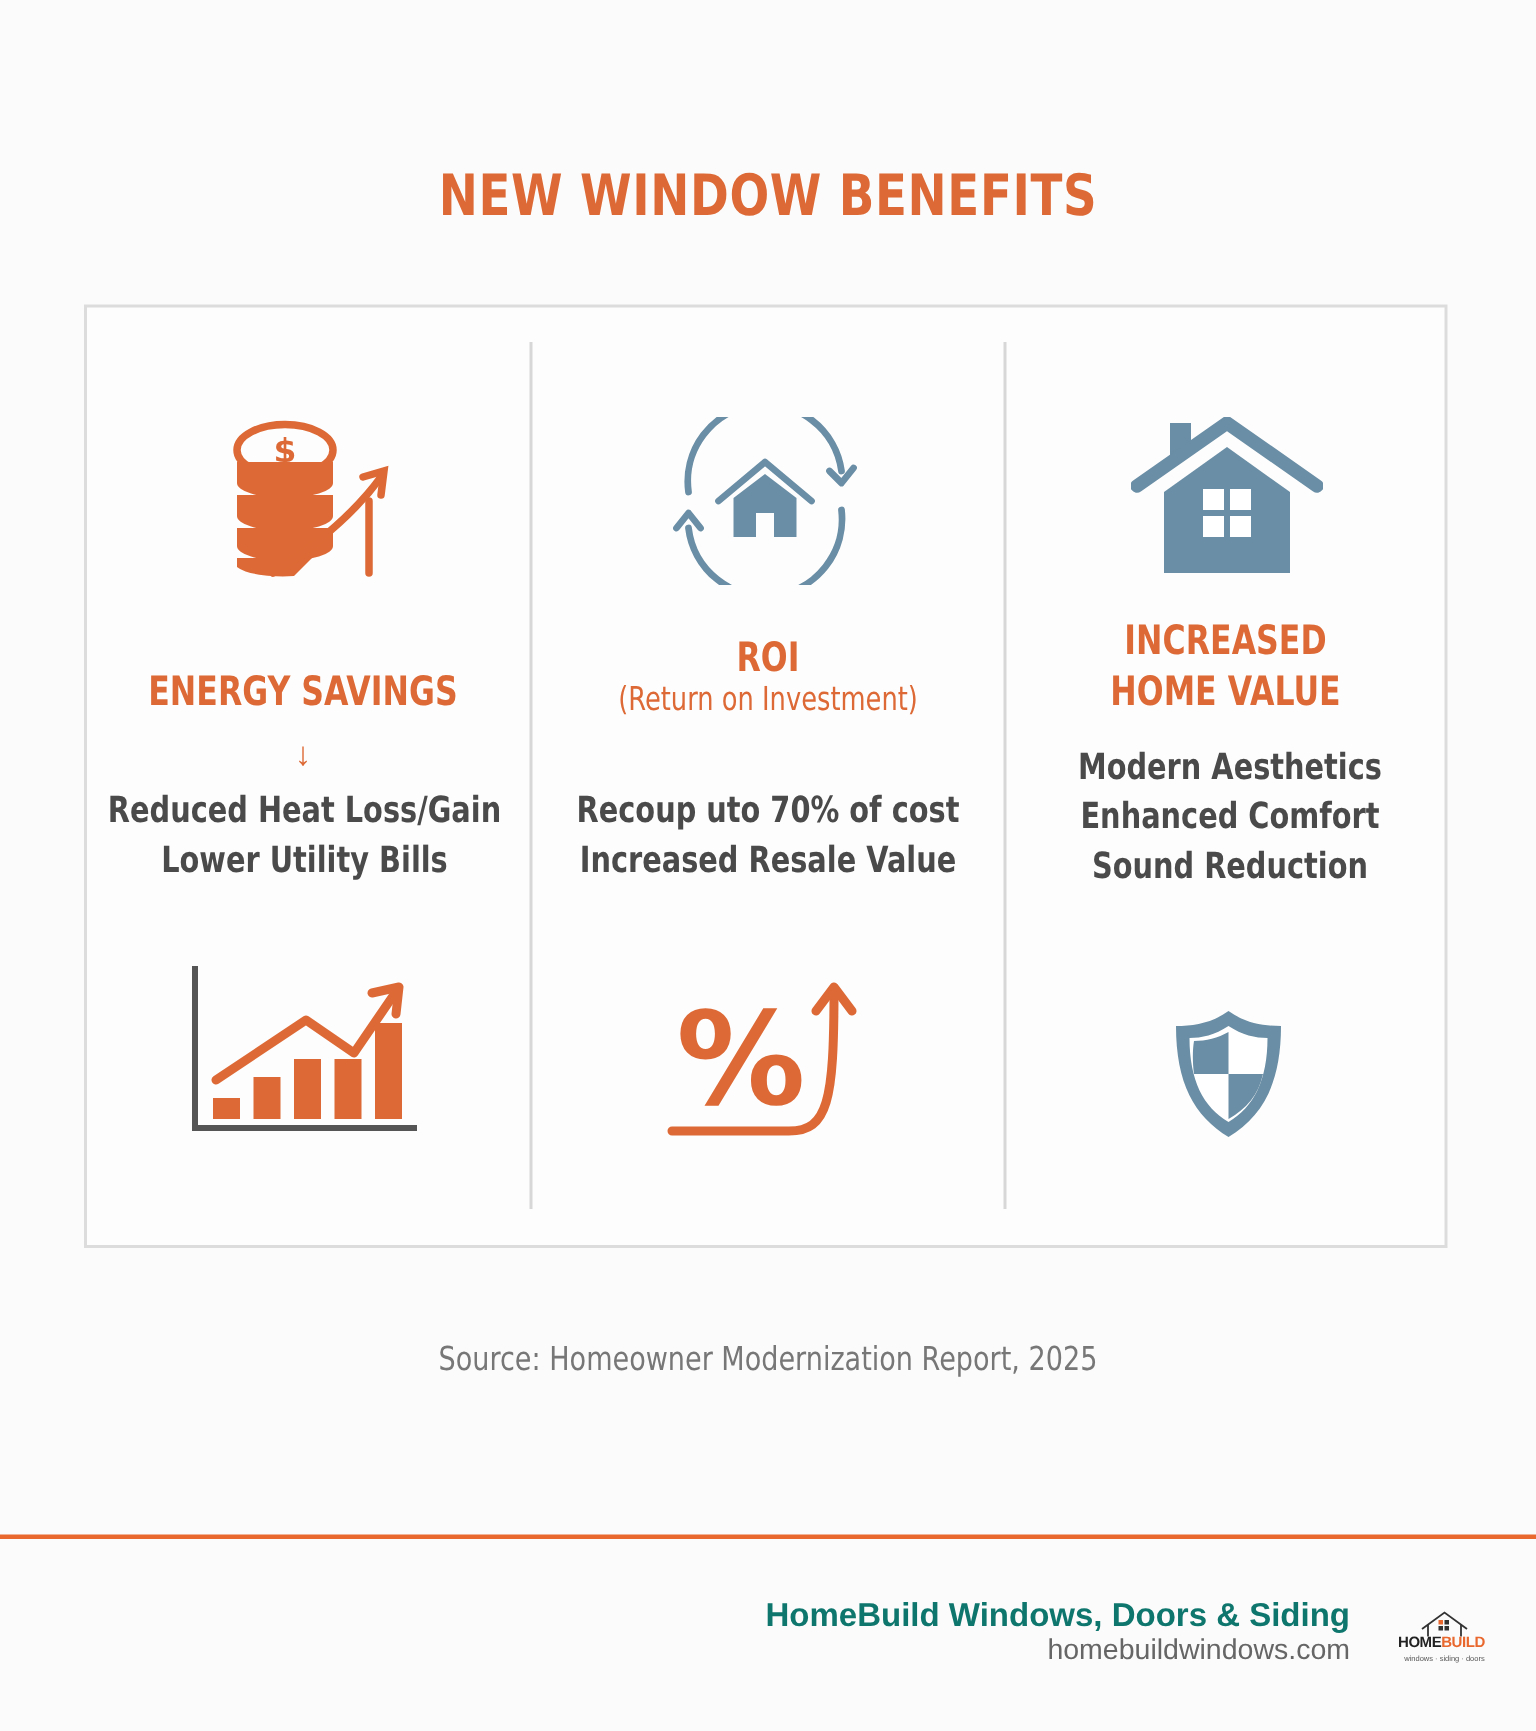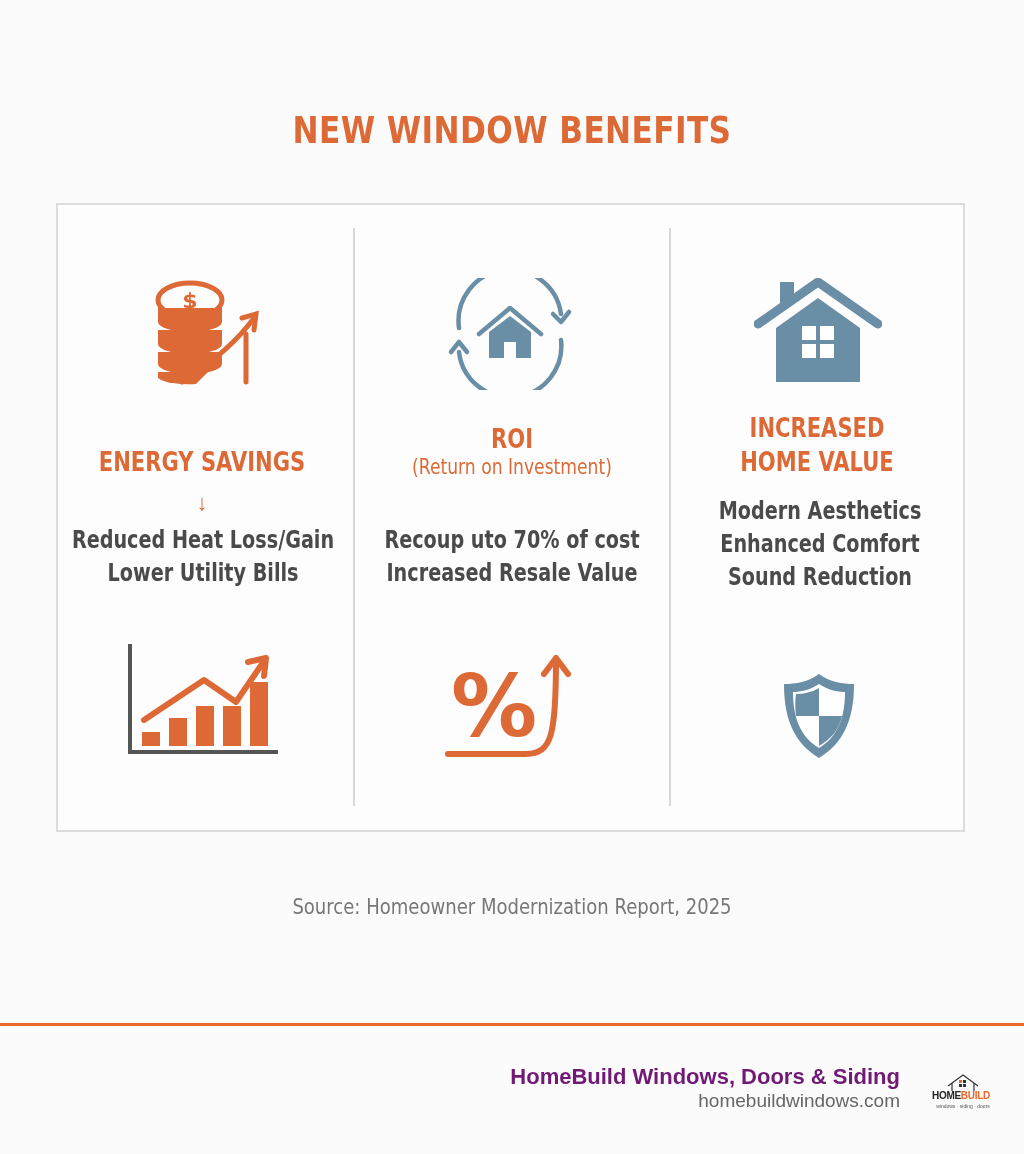--- a/index.html
+++ b/index.html
@@ -35,21 +35,21 @@
     line-height:33px; transform:scaleX(0.8);
   }
   .arrow-down { position:absolute; width:300px; text-align:center; color:#dd6a36; font-size:22px; }
   .source {
     position:absolute; left:0; top:894px; width:1024px; text-align:center;
     color:#777; font-family:"DejaVu Sans", sans-serif; font-size:22px; transform:scaleX(0.82);
   }
   .footer-line { position:absolute; left:0; top:1023px; width:1024px; height:3px; background:#e8682e; }
   .company {
     position:absolute; right:124px; top:1064px; text-align:center;
-    color:#701a75; font-weight:bold; font-size:22px;
+    color:#0f766e; font-weight:bold; font-size:22px;
   }
   .website {
     position:absolute; right:124px; top:1090px; text-align:right;
     color:#666; font-size:19px;margin-left:40px;
   }
   .logo { position:absolute; left:932px; top:1072px; width:62px; height:42px; }
   .logo-text { position:absolute; left:0; top:18px; width:62px; font-size:10px; font-weight:bold; color:#222; letter-spacing:-0.3px; }
   .logo-text .o { color:#e8682e; }
   .logo-tag { position:absolute; left:0; top:31px; width:62px; text-align:center; font-size:5px; color:#555; }
 </style>

